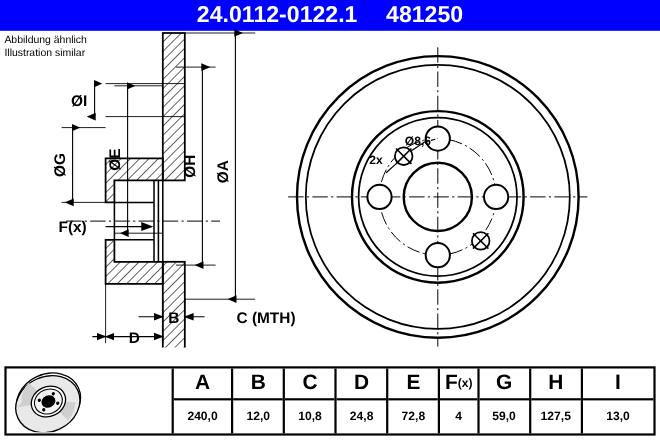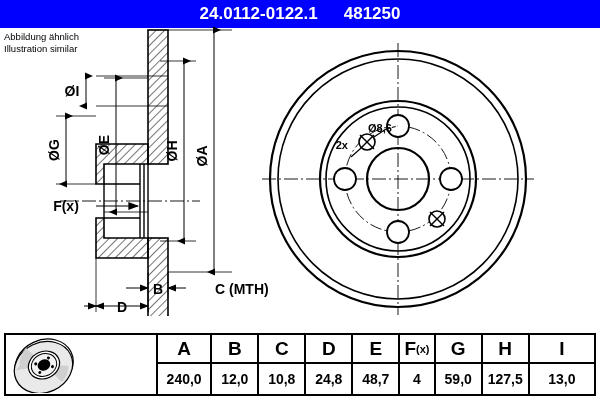--- a/index.html
+++ b/index.html
@@ -14,21 +14,21 @@
 
   
   .header{
     position:absolute;left:0;top:0;width:600px;height:28px;
     background:#0000ff;
   }
   .header-title{
     position:absolute;left:0;top:0;width:600px;height:28px;
     display:flex;align-items:center;justify-content:center;
     gap:26px;
-    color:#ffffff;font-weight:bold;font-size:17px;
+    color:#ffffff;font-weight:bold;font-size:21px;
     letter-spacing:0px;
     white-space:nowrap;
   }
 
   
   .note{
     position:absolute;left:4px;top:31px;
     font-size:9.5px;font-weight:normal;color:#000;
     line-height:11.5px;
   }
@@ -55,21 +55,21 @@
     display:flex;flex-direction:column;
   }
   .tcol:last-child{border-right:none;}
   .thead{
     height:29px;border-bottom:2px solid #000;box-sizing:border-box;
     display:flex;align-items:center;justify-content:center;
     font-weight:bold;font-size:19px;color:#000;
   }
   .tbody{
     flex:1;display:flex;align-items:center;justify-content:center;
-    font-weight:bold;font-size:14px;color:#000;
+    font-weight:bold;font-size:11px;color:#000;
   }
   .fx-main{font-size:19px;font-weight:bold;}
   .fx-sub{font-size:11px;font-weight:bold;}
   .dim-label{font-weight:bold;font-size:14px;font-family:"Liberation Sans",sans-serif;}
   .dim-label-sm{font-weight:bold;font-size:11px;}
 </style>
 </head>
 <body>
 
 <div id="root">
@@ -282,21 +282,21 @@
         <div class="tbody">10,8</div>
       </div>
 
       <div class="tcol" style="flex:1.05">
         <div class="thead">D</div>
         <div class="tbody">24,8</div>
       </div>
 
       <div class="tcol" style="flex:1.05">
         <div class="thead">E</div>
-        <div class="tbody">48,7</div>
+        <div class="tbody">72,8</div>
       </div>
 
       <div class="tcol" style="flex:0.78">
         <div class="thead">
           <span class="fx-main">F</span>
             <span class="fx-sub">(x)</span>
         </div>
         <div class="tbody">4</div>
       </div>
 

